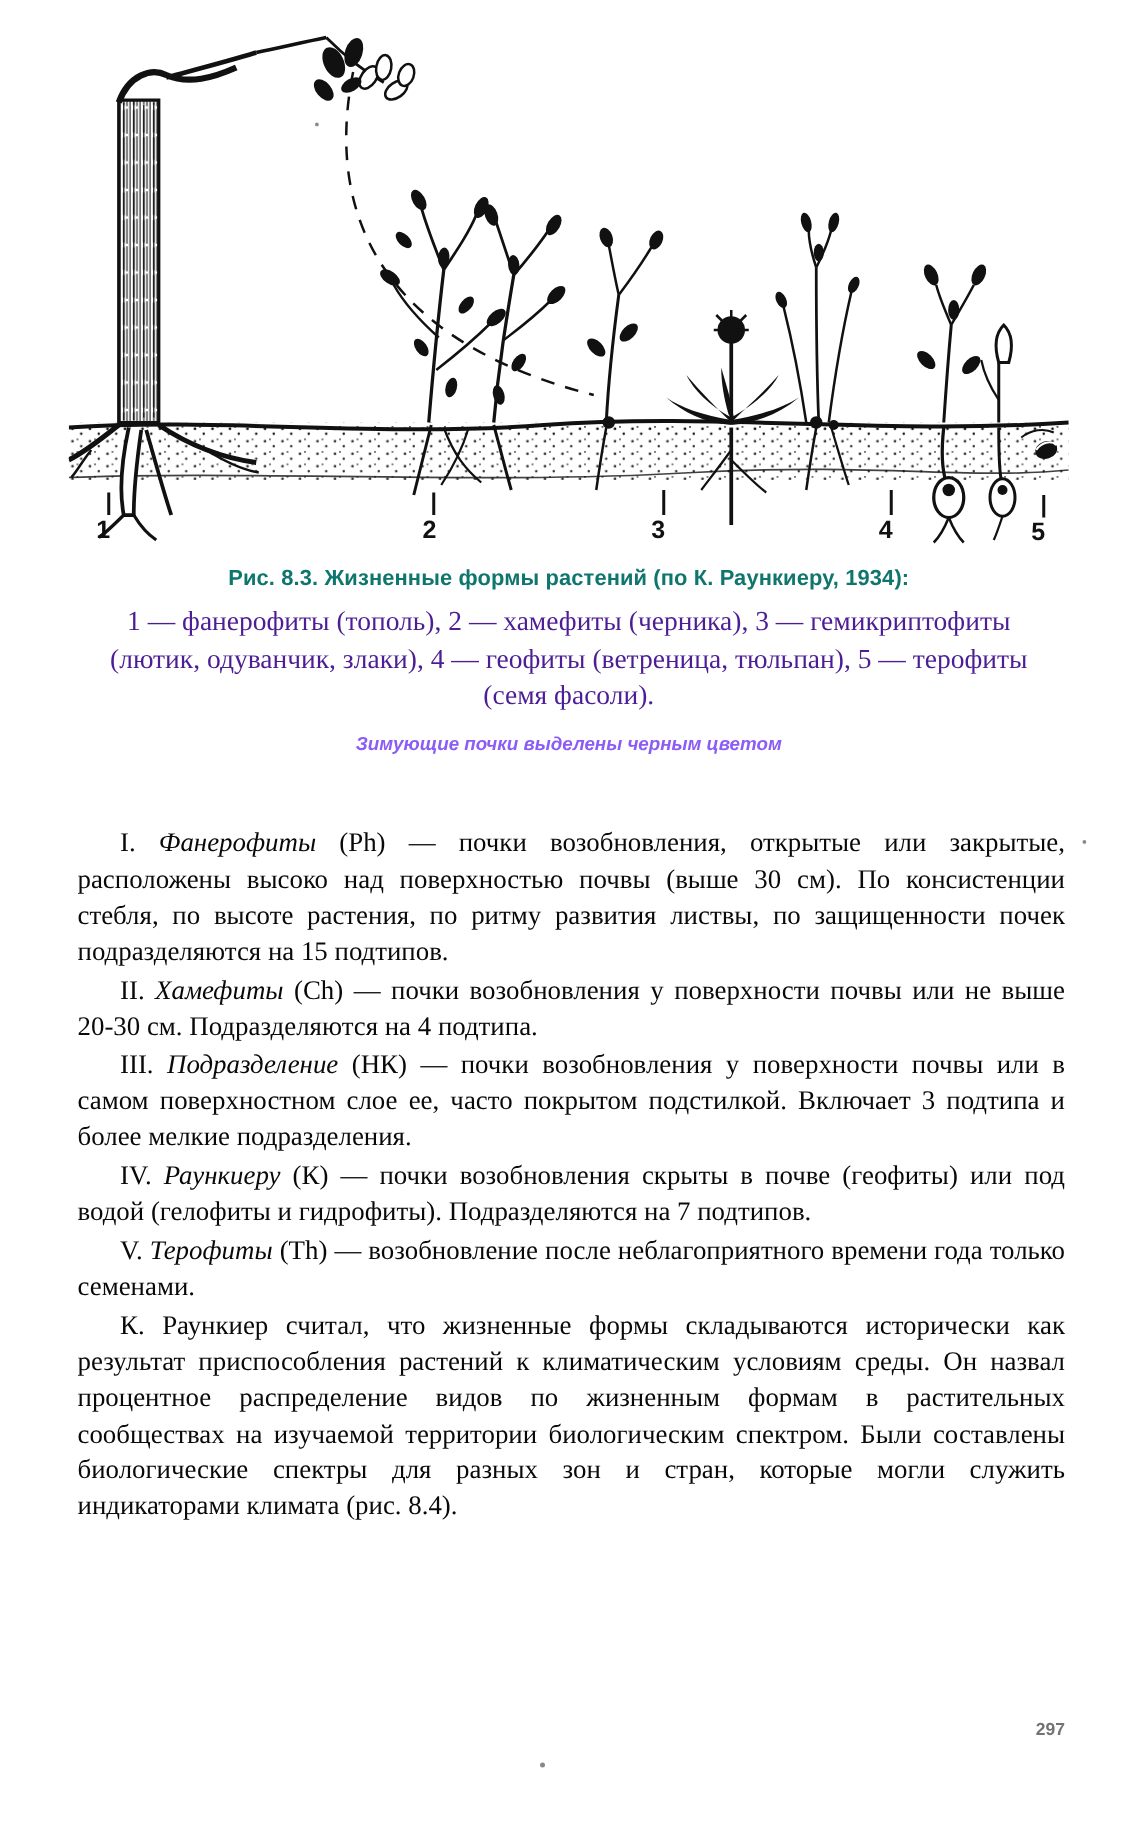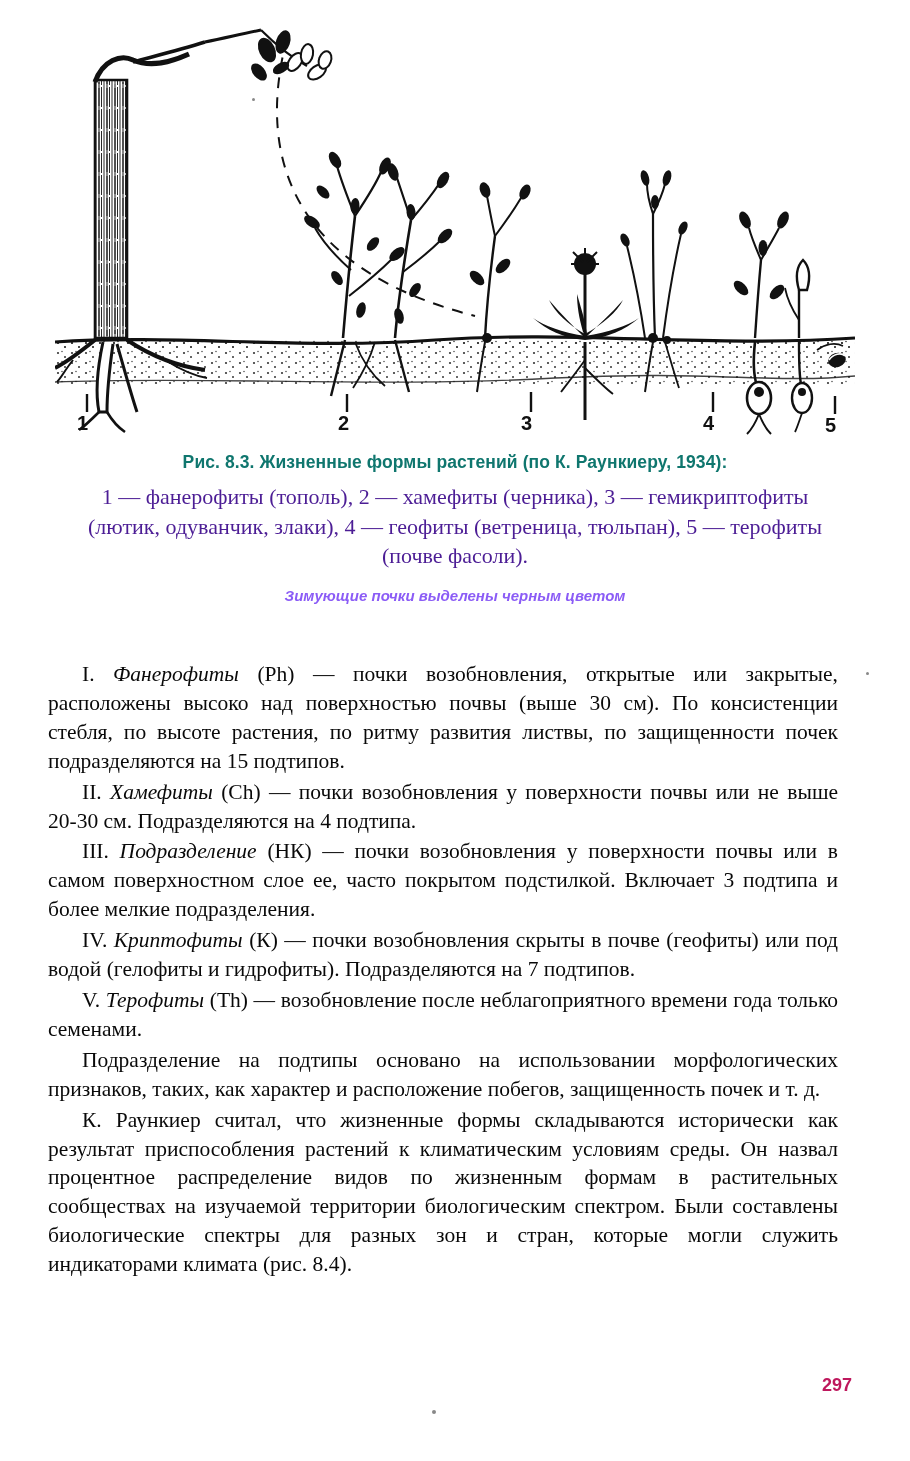--- a/index.html
+++ b/index.html
@@ -62,21 +62,21 @@
     font-family: "Liberation Sans", sans-serif;
     font-style: italic;
     font-weight: bold;
     font-size: 15px;
     color: #8b5cf6;
   }
 
   
   .body-text {
     position: absolute;
-    left: 48px;
+    left: 62px;
     top: 660px;
     width: 790px;
   }
   .para {
     font-family: "Liberation Serif", serif;
     font-size: 21.5px;
     line-height: 1.345;
     text-align: justify;
     text-justify: inter-word;
     margin: 0 0 2px 0;
@@ -85,23 +85,23 @@
     -webkit-hyphens: none;
     hyphens: none;
   }
   .para i { font-style: italic; }
 
   .page-number {
     position: absolute;
     right: 58px;
     top: 1375px;
     font-family: "Liberation Sans", sans-serif;
-    font-size: 18px;
+    font-size: 14px;
     font-weight: bold;
-    color: #be185d;
+    color: #737373;
   }
   .speck {
     position: absolute;
     background: #111;
     border-radius: 50%;
     opacity: .5;
   }
 </style>
 </head>
 <body>
@@ -294,42 +294,39 @@
         <path d="M658 392 L658 372"></path>
         <path d="M780 394 L780 376"></path>
       </g>
     </svg>
   </div>
 
   <div class="caption-wrap">
     <div class="caption-title">Рис. 8.3. Жизненные формы растений (по К. Раункиеру, 1934):</div>
     <div class="caption-body">1 — фанерофиты (тополь), 2 — хамефиты (черника), 3 — гемикриптофиты</div>
     <div class="caption-body">(лютик, одуванчик, злаки), 4 — геофиты (ветреница, тюльпан), 5 — терофиты</div>
-    <div class="caption-body">(почве фасоли).</div>
+    <div class="caption-body">(семя фасоли).</div>
     <div class="caption-note">Зимующие почки выделены черным цветом</div>
   </div>
 
   <div class="body-text">
     <p class="para">
       <span>I. <i>Фанерофиты</i> (Ph) — почки возобновления, открытые или закрытые, расположены высоко над поверхностью почвы (выше 30 см). По консистенции стебля, по высоте растения, по ритму развития листвы, по защищенности почек подразделяются на 15 подтипов.</span>
     </p>
     <p class="para">
       <span>II. <i>Хамефиты</i> (Ch) — почки возобновления у поверхности почвы или не выше 20-30 см. Подразделяются на 4 подтипа.</span>
     </p>
     <p class="para">
       <span>III. <i>Подразделение</i> (НК) — почки возобновления у поверхности почвы или в самом поверхностном слое ее, часто покрытом подстилкой. Включает 3 подтипа и более мелкие подразделения.</span>
     </p>
     <p class="para">
-      <span>IV. <i>Криптофиты</i> (К) — почки возобновления скрыты в почве (геофиты) или под водой (гелофиты и гидрофиты). Подразделяются на 7 подтипов.</span>
+      <span>IV. <i>Раункиеру</i> (К) — почки возобновления скрыты в почве (геофиты) или под водой (гелофиты и гидрофиты). Подразделяются на 7 подтипов.</span>
     </p>
     <p class="para">
       <span>V. <i>Терофиты</i> (Th) — возобновление после неблагоприятного времени года только семенами.</span>
-    </p>
-    <p class="para">
-      <span>Подразделение на подтипы основано на использовании морфологических признаков, таких, как характер и расположение побегов, защищенность почек и т. д.</span>
     </p>
     <p class="para">
       <span>К. Раункиер считал, что жизненные формы складываются исторически как результат приспособления растений к климатическим условиям среды. Он назвал процентное распределение видов по жизненным формам в растительных сообществах на изучаемой территории биологическим спектром. Были составлены биологические спектры для разных зон и стран, которые могли служить индикаторами климата (рис. 8.4).</span>
     </p>
   </div>
 
   <div class="page-number">297</div>
 
   <div class="speck" style="left:252px;top:98px;width:3px;height:3px;"></div>
   <div class="speck" style="left:432px;top:1410px;width:4px;height:4px;"></div>

